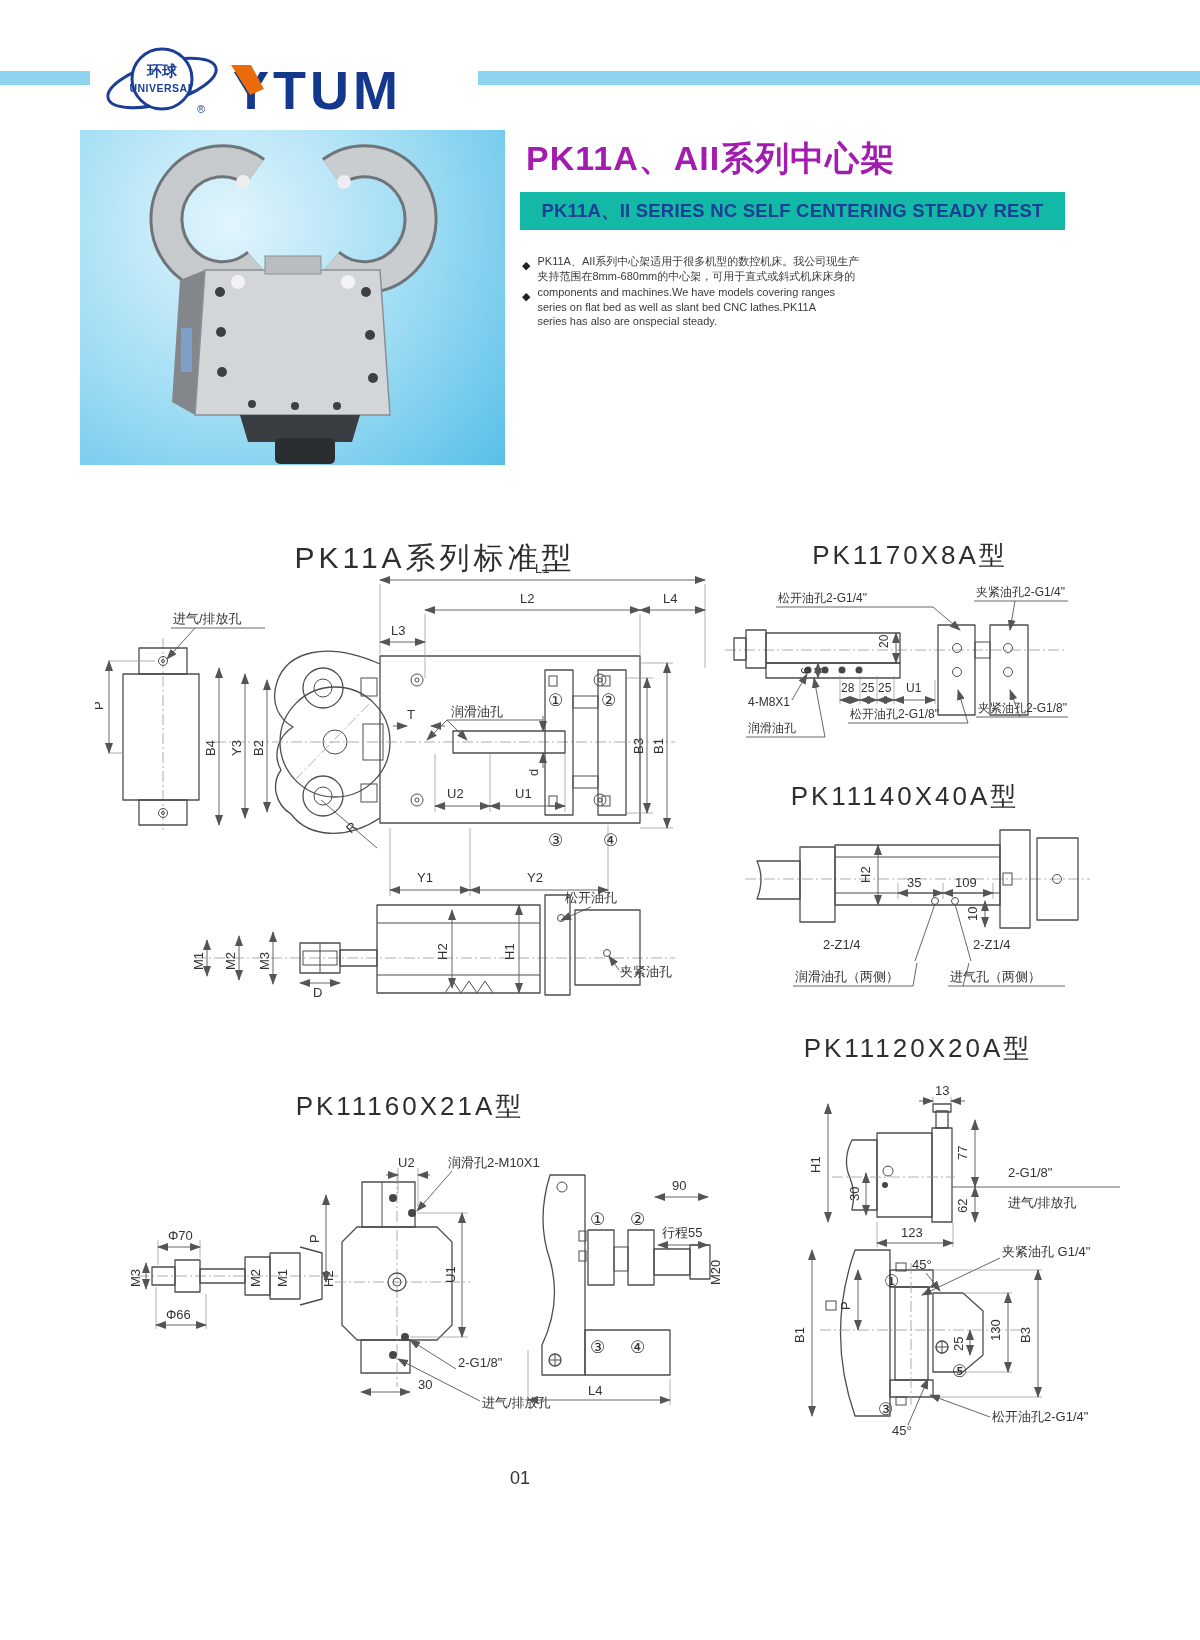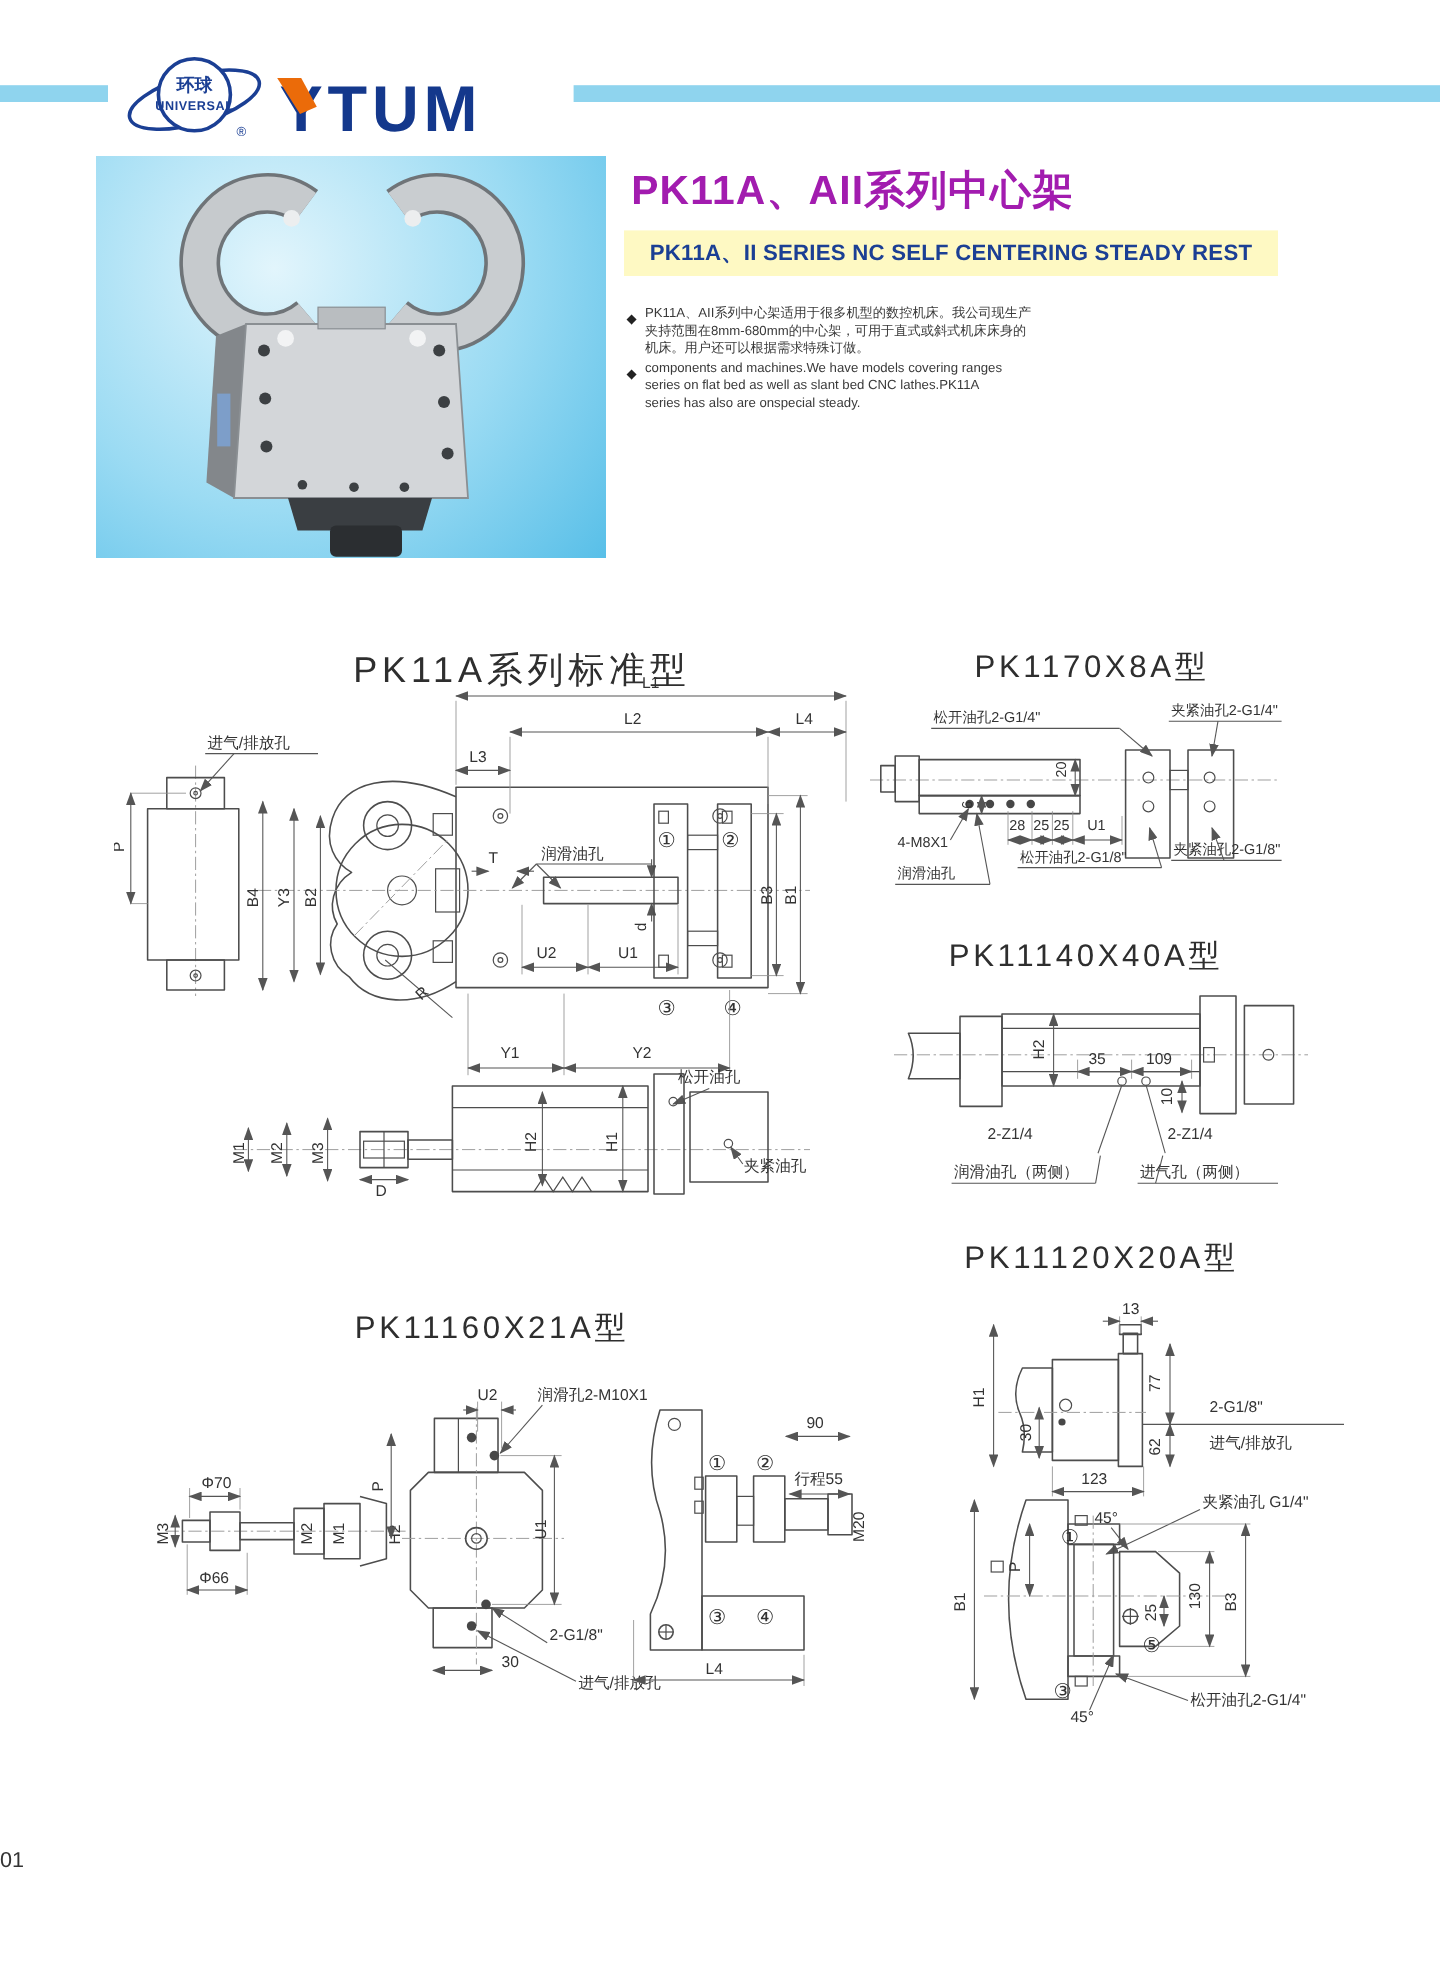--- a/index.html
+++ b/index.html
@@ -11,40 +11,40 @@
   .hdr-svg{position:absolute;left:85px;top:33px;}
   .lgo{fill:none;stroke:#1b3f94;stroke-width:3;}
   .lz{font-size:15px;font-weight:bold;fill:#1b3f94;}
   .lu{font-size:10.5px;font-weight:bold;fill:#1b3f94;letter-spacing:.5px;}
   .lr{font-size:11px;fill:#1b3f94;}
   .bw{font-size:54px;font-weight:bold;fill:#14388c;letter-spacing:4px;}
   .photo{position:absolute;left:80px;top:130px;width:425px;height:335px;
          background:radial-gradient(circle at 35% 28%, #e2f5fc 0%, #9bdbf3 55%, #58bfe8 100%);}
   .info{position:absolute;left:520px;top:136px;width:545px;}
   .title-cn{font-size:34px;font-weight:bold;color:#a21caf;margin:0 0 10px 6px;letter-spacing:1px;}
-  .enbar{background:#fef9c3;height:38px;line-height:38px;color:#1b3f94;font-weight:bold;
+  .enbar{background:#14b8a6;height:38px;line-height:38px;color:#1b3f94;font-weight:bold;
          font-size:18.5px;text-align:center;letter-spacing:.2px;}
   .bullets{margin-top:24px;color:#3a3a3a;}
   .bullet-row{display:flex;margin-bottom:2px;}
   .diamond{font-size:11px;margin:5px 7px 0 2px;color:#222;flex:none;}
   .blines{font-size:11px;line-height:1.32;}
   .blines div{white-space:nowrap;}
   .dg{position:absolute;}
   .k{fill:none;stroke:#4d4d4d;stroke-width:1.3;stroke-linejoin:round;}
   .k2{fill:none;stroke:#4d4d4d;stroke-width:1;}
   .dm{fill:none;stroke:#555;stroke-width:.9;}
   .xt{fill:none;stroke:#8f8f8f;stroke-width:.7;}
   .cl{fill:none;stroke:#9a9a9a;stroke-width:.8;stroke-dasharray:11 3 2 3;}
   .hole{fill:#474747;stroke:none;}
   text.t{font-size:13px;fill:#333;}
   text.ts{font-size:12px;fill:#333;}
   text.tc{font-size:17px;fill:#333;}
   text.dt{font-size:26px;fill:#2e2e2e;letter-spacing:3px;}
   text.dtl{font-size:30px;fill:#2e2e2e;letter-spacing:4px;}
-  .footer{position:absolute;left:0;top:1540px;width:1040px;text-align:left;
+  .footer{position:absolute;left:0;top:1468px;width:1040px;text-align:center;
           font-size:18px;color:#333;}
 </style>
 </head>
 <body>
 
 <div class="page">
 
   <svg width="0" height="0" style="position:absolute">
     <defs>
       <marker id="ar" markerWidth="11" markerHeight="8" refX="10" refY="4" orient="auto-start-reverse" markerUnits="userSpaceOnUse">
@@ -108,21 +108,20 @@
     <h1 class="title-cn">PK11A、AII系列中心架</h1>
     <div class="enbar">
       <span>PK11A、II SERIES NC SELF CENTERING STEADY REST</span>
     </div>
     <div class="bullets">
       <div class="bullet-row">
         <span class="diamond">◆</span>
         <div class="blines">
           <div>PK11A、AII系列中心架适用于很多机型的数控机床。我公司现生产</div>
           <div>夹持范围在8mm-680mm的中心架，可用于直式或斜式机床床身的</div>
-          <div>机床。用户还可以根据需求特殊订做。</div>
         </div>
       </div>
       <div class="bullet-row">
         <span class="diamond">◆</span>
         <div class="blines">
           <div>components and  machines.We have models covering ranges</div>
           <div>series on flat bed as well as slant bed CNC lathes.PK11A</div>
           <div>series has also are  onspecial steady.</div>
         </div>
       </div>

